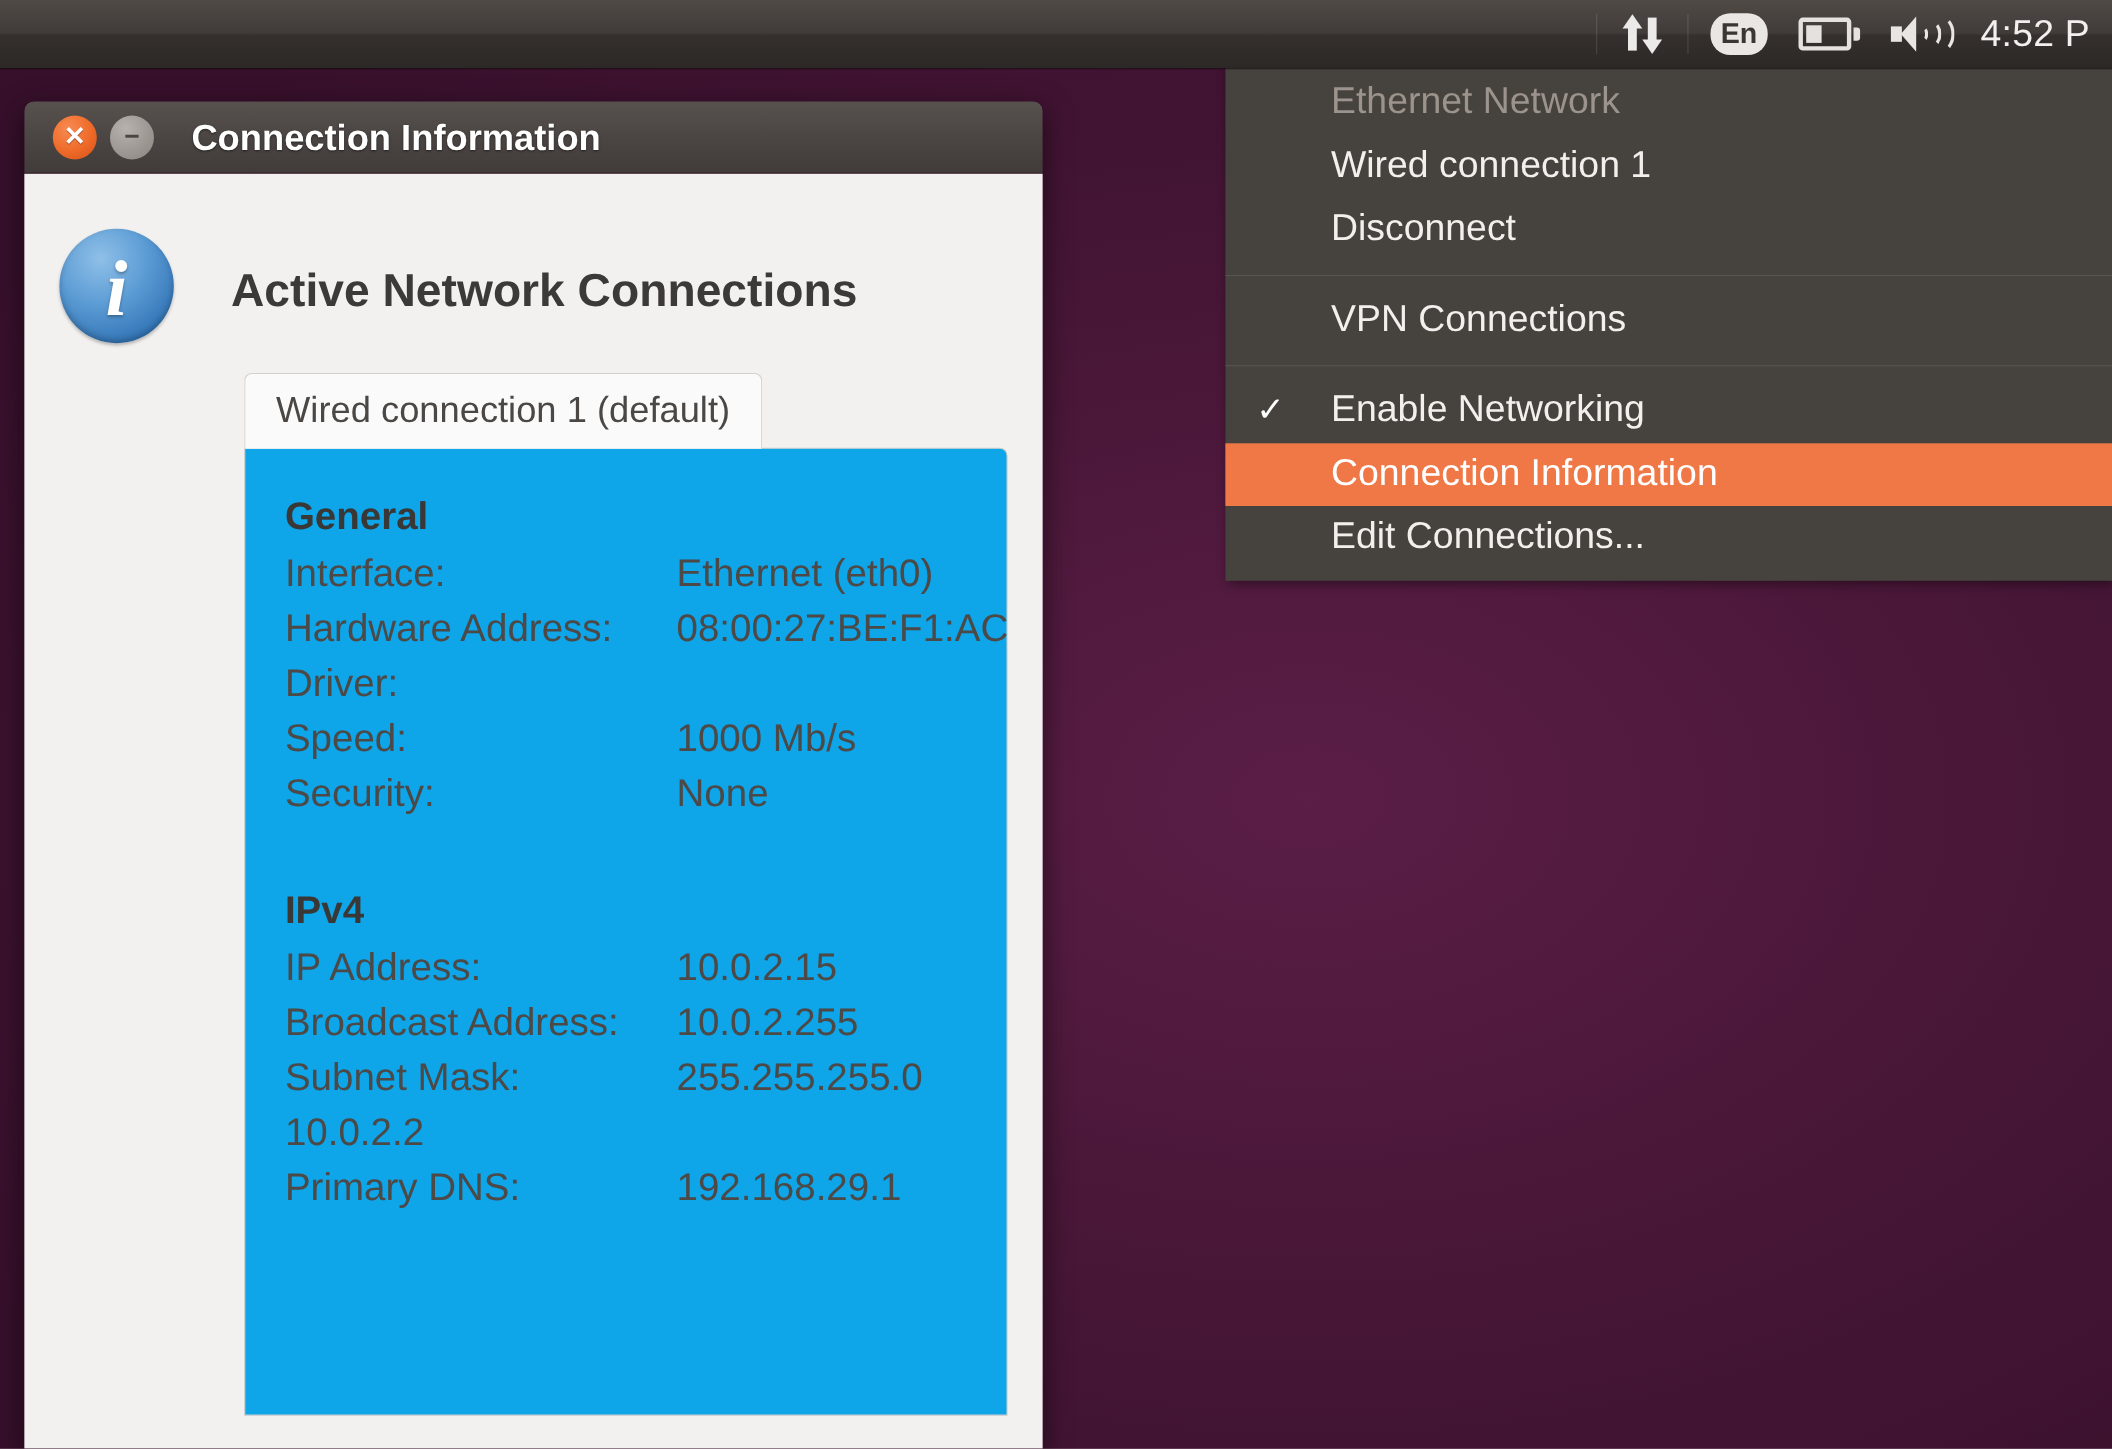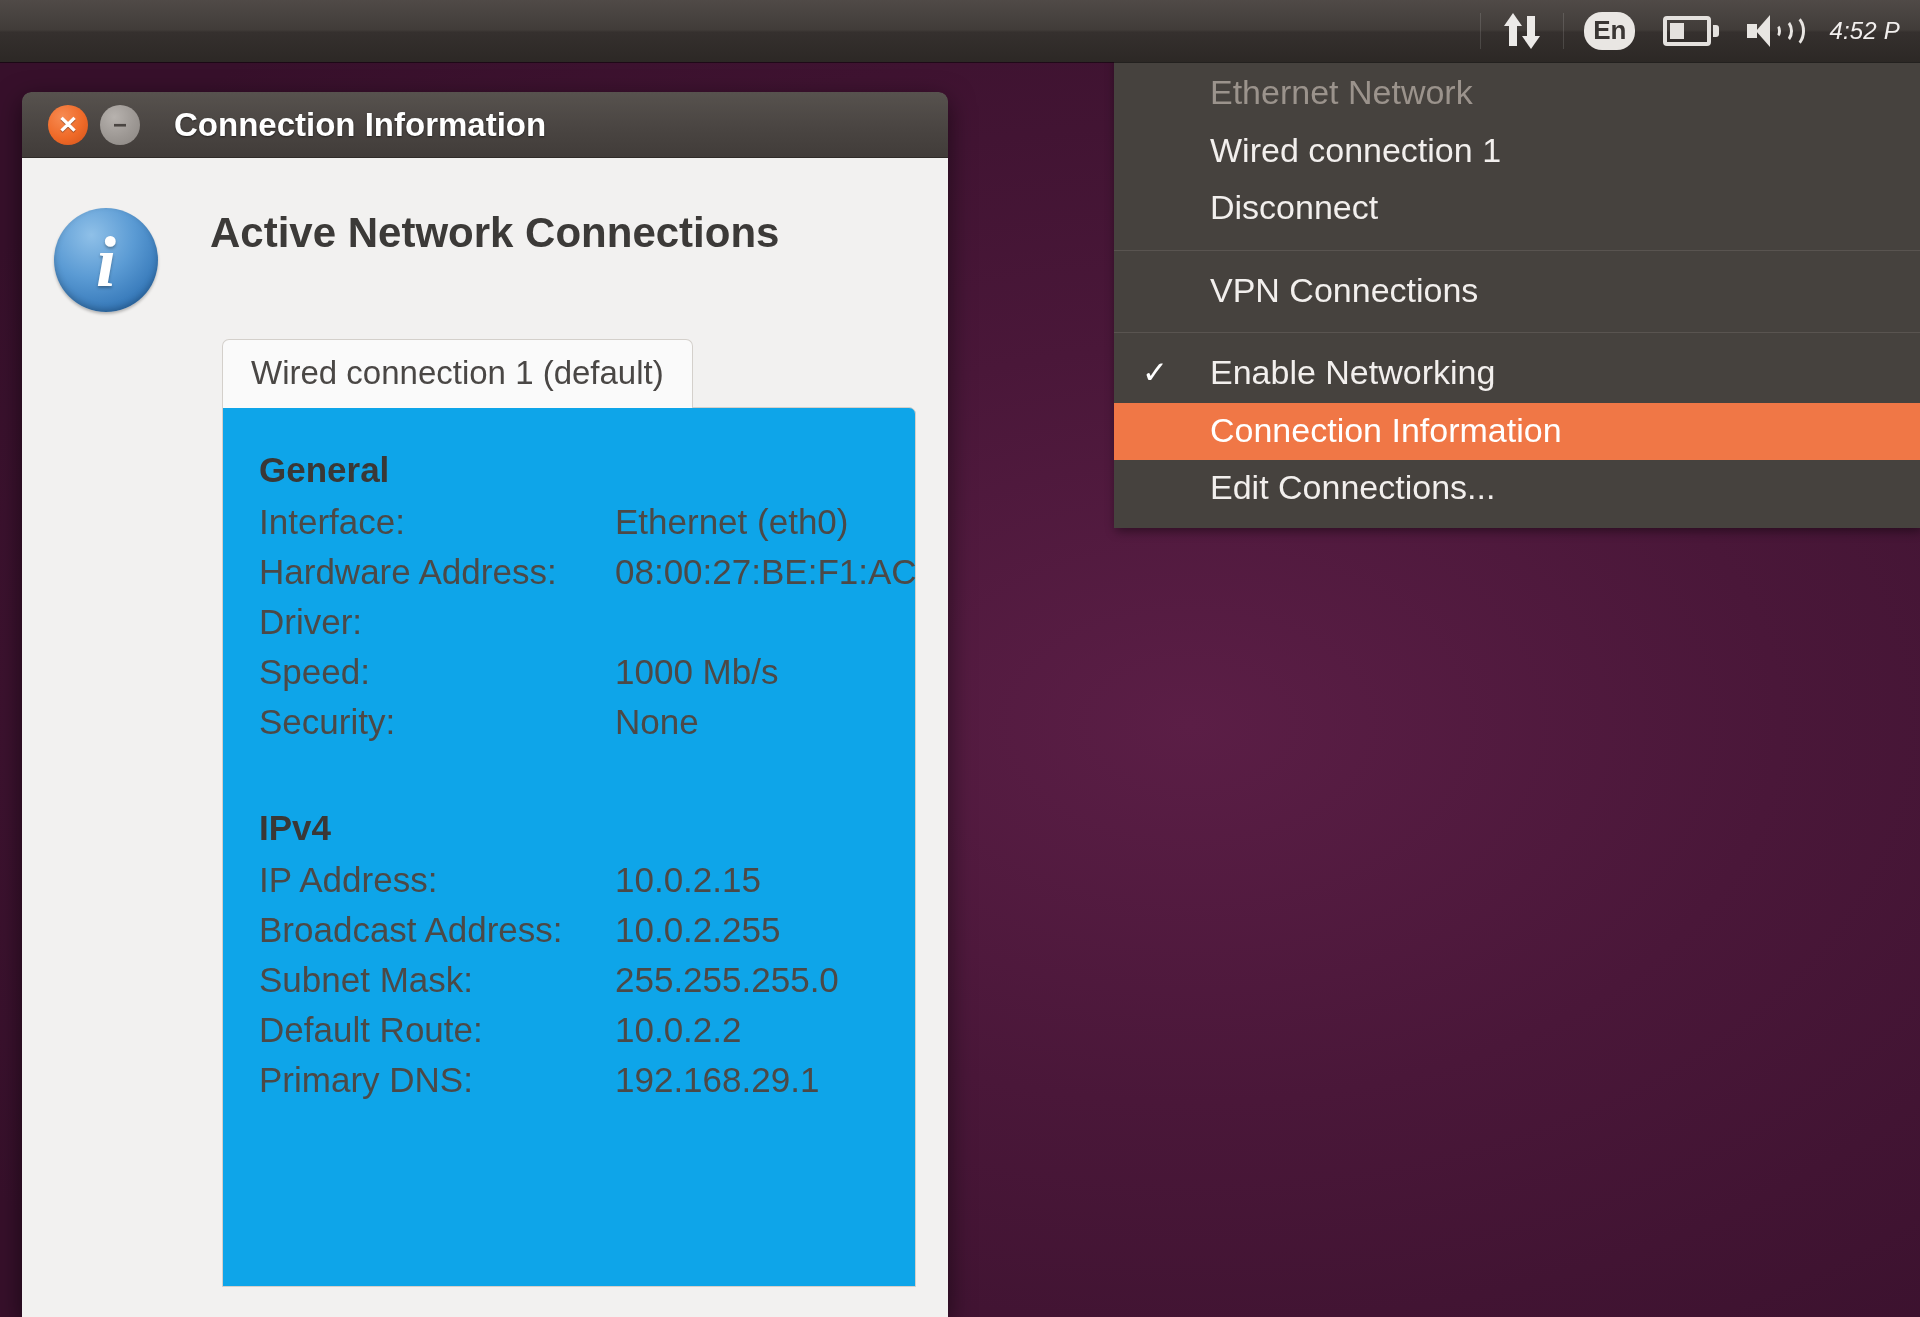--- a/index.html
+++ b/index.html
@@ -39,26 +39,25 @@
     margin: 0 6px;
   }
   .panel-item {
     display: flex;
     align-items: center;
     justify-content: center;
     height: 62px;
     padding: 0 14px;
   }
   .panel-clock {
-    font-size: 24px;
+    font-size: 34px;
     color: #f2efee;
     letter-spacing: .2px;
     padding: 0 10px 0 16px;
     white-space: nowrap;
-    font-style: italic;
   }
 
   
   .icon-netarrows { position: relative; width: 42px; height: 40px; }
   .icon-netarrows .up,
   .icon-netarrows .dn {
     position: absolute;
     width: 0; height: 0;
   }
   .icon-netarrows .up {
@@ -251,21 +250,21 @@
     font-style: italic;
     font-weight: bold;
     font-size: 72px;
     color: #ffffff;
     line-height: 1;
     margin-top: 4px;
     text-shadow: 0 2px 3px rgba(0,0,0,.3);
   }
   #heading-text {
     margin-left: 52px;
-    margin-top: 17px;
+    margin-top: 48px;
     font-size: 42px;
     font-weight: bold;
     color: #3c3a38;
   }
 
   
   #tabs {
     margin-left: 200px;
     margin-top: 26px;
     display: flex;
@@ -450,21 +449,20 @@
         </div>
         <div class="kv">
           <span class="k">Broadcast Address:</span>
           <span class="v">10.0.2.255</span>
         </div>
         <div class="kv">
           <span class="k">Subnet Mask:</span>
           <span class="v">255.255.255.0</span>
         </div>
         <div class="kv">
-          <span class="k">Default Route:</span>
           <span class="v">10.0.2.2</span>
         </div>
         <div class="kv">
           <span class="k">Primary DNS:</span>
           <span class="v">192.168.29.1</span>
         </div>
 
       </div>
     </div>
   </div>

